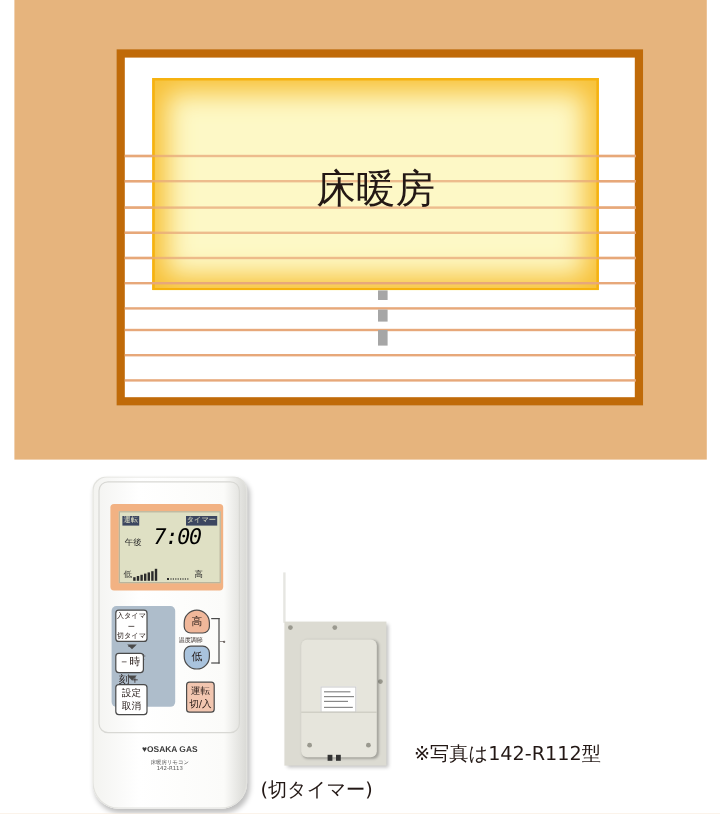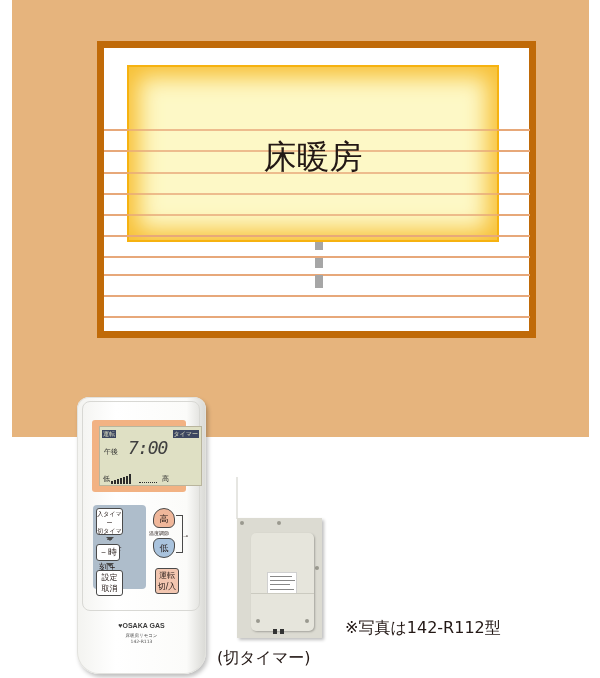--- a/index.html
+++ b/index.html
@@ -1,20 +1,20 @@
 <!DOCTYPE html>
 <html><head>
   <meta charset="utf-8">
   <style>
     * { box-sizing: border-box; margin: 0; padding: 0; }
     html, body { width: 600px; height: 678px; background: #ffffff; overflow: hidden; }
     body { position: relative; font-family: "DejaVu Sans", sans-serif; color: #231815; }
 
     
-    .floor-panel { position: absolute; left: 12px; top: 0; width: 577px; height: 437px; background: #e6b47d; }
+    .floor-panel { position: absolute; left: 12px; top: 0; width: 577px; height: 383px; background: #e6b47d; }
     .room { position: absolute; left: 85px; top: 41px; width: 439px; height: 297px; background: #ffffff; border: 7px solid #c06a08; }
     .stripe { position: absolute; left: 0; width: 426px; height: 2px; background: #e7a87a; }
     .heater {
       position: absolute; left: 23px; top: 17px; width: 372px; height: 177px;
       background: #fdf8c6;
       box-shadow: inset 0 0 0 2px #f6b210, inset 0 0 22px 12px #f7c036;
     }
     .heater-overlay { position: absolute; left: 23px; top: 17px; width: 372px; height: 177px; pointer-events: none; }
     .heater-label { position: absolute; left: 0; top: 70px; width: 100%; text-align: center; font-size: 33px; color: #231815; letter-spacing: 0px; }
     .connector { position: absolute; left: 211px; width: 8px; background: #a6a6a6; }
@@ -26,24 +26,24 @@
 
     
     .remote {
       position: absolute; left: 77px; top: 397px; width: 129px; height: 277px;
       background: linear-gradient(90deg, #f3f3f0 0%, #ffffff 30%, #fbfbf9 85%, #d9d9d5 100%);
       border-radius: 12px 12px 22px 22px;
       box-shadow: 2px 3px 4px rgba(0,0,0,0.25), inset 0 0 0 1px #e2e2de;
     }
     .remote-inner { position: absolute; left: 5px; top: 4px; width: 118px; height: 210px; border: 1px solid #d8d8d4; border-radius: 8px; }
     .lcd-bezel { position: absolute; left: 15px; top: 23px; width: 94px; height: 72px; background: #f2b283; border-radius: 3px; }
-    .lcd { position: absolute; left: 7px; top: 6px; width: 103px; height: 60px; background: #dfe0c4; border: 1px solid #b9b59d; }
+    .lcd { position: absolute; left: 7px; top: 6px; width: 85px; height: 60px; background: #dfe0c4; border: 1px solid #b9b59d; }
     .lcd-tag { position: absolute; top: 3px; height: 8px; font-size: 6px; line-height: 8px; padding: 0 1px; background: #3c4660; color: #dfe0c4; }
     .lcd-small { position: absolute; font-size: 7px; color: #2b2b2b; }
-    .lcd-time { position: absolute; left: 28px; top: 10px; font-size: 18px; font-style: italic; color: #404040; font-family: "DejaVu Sans Mono", monospace; letter-spacing: -1px; }
+    .lcd-time { position: absolute; left: 28px; top: 10px; font-size: 18px; font-style: italic; color: #000000; font-family: "DejaVu Sans Mono", monospace; letter-spacing: -1px; }
     .lcd-bars { position: absolute; left: 11px; top: 47px; height: 10px; display: flex; align-items: flex-end; gap: 1px; }
     .lcd-bar { width: 2px; background: #2b2b2b; }
     .lcd-dots { position: absolute; left: 39px; top: 55px; width: 18px; border-top: 1px dotted #2b2b2b; }
 
     .btn-panel { position: absolute; left: 16px; top: 108px; width: 53px; height: 84px; background: #aebdcb; border-radius: 4px; }
     .btn { position: absolute; background: #ffffff; border: 1px solid #4a4a4a; border-radius: 3px; text-align: center; color: #231815; }
     .btn-timer { left: 3px; top: 3px; width: 27px; height: 27px; font-size: 6px; line-height: 8.5px; padding-top: 1px; }
     .btn-clock { left: 3px; top: 39px; width: 24px; height: 17px; font-size: 9px; line-height: 15px; }
     .btn-set { left: 3px; top: 65px; width: 27px; height: 26px; font-size: 8px; line-height: 11px; padding-top: 1px; }
     .arrow-down { position: absolute; width: 0; height: 0; border-left: 4px solid transparent; border-right: 4px solid transparent; border-top: 4px solid #4a4a4a; }

